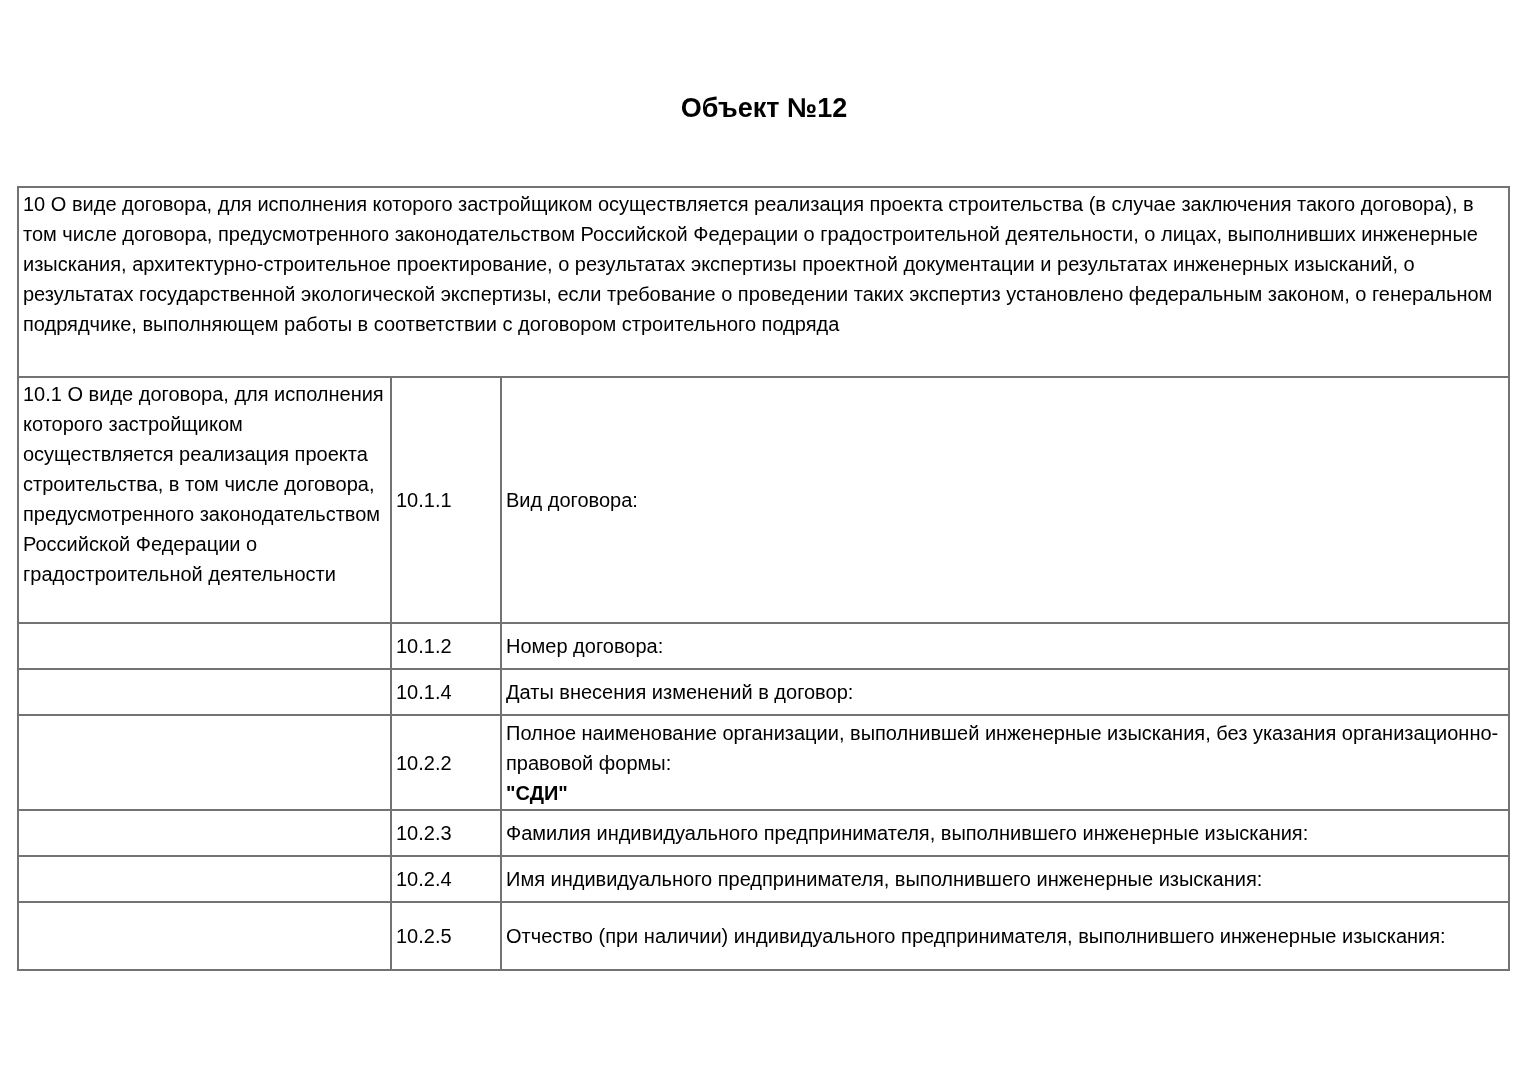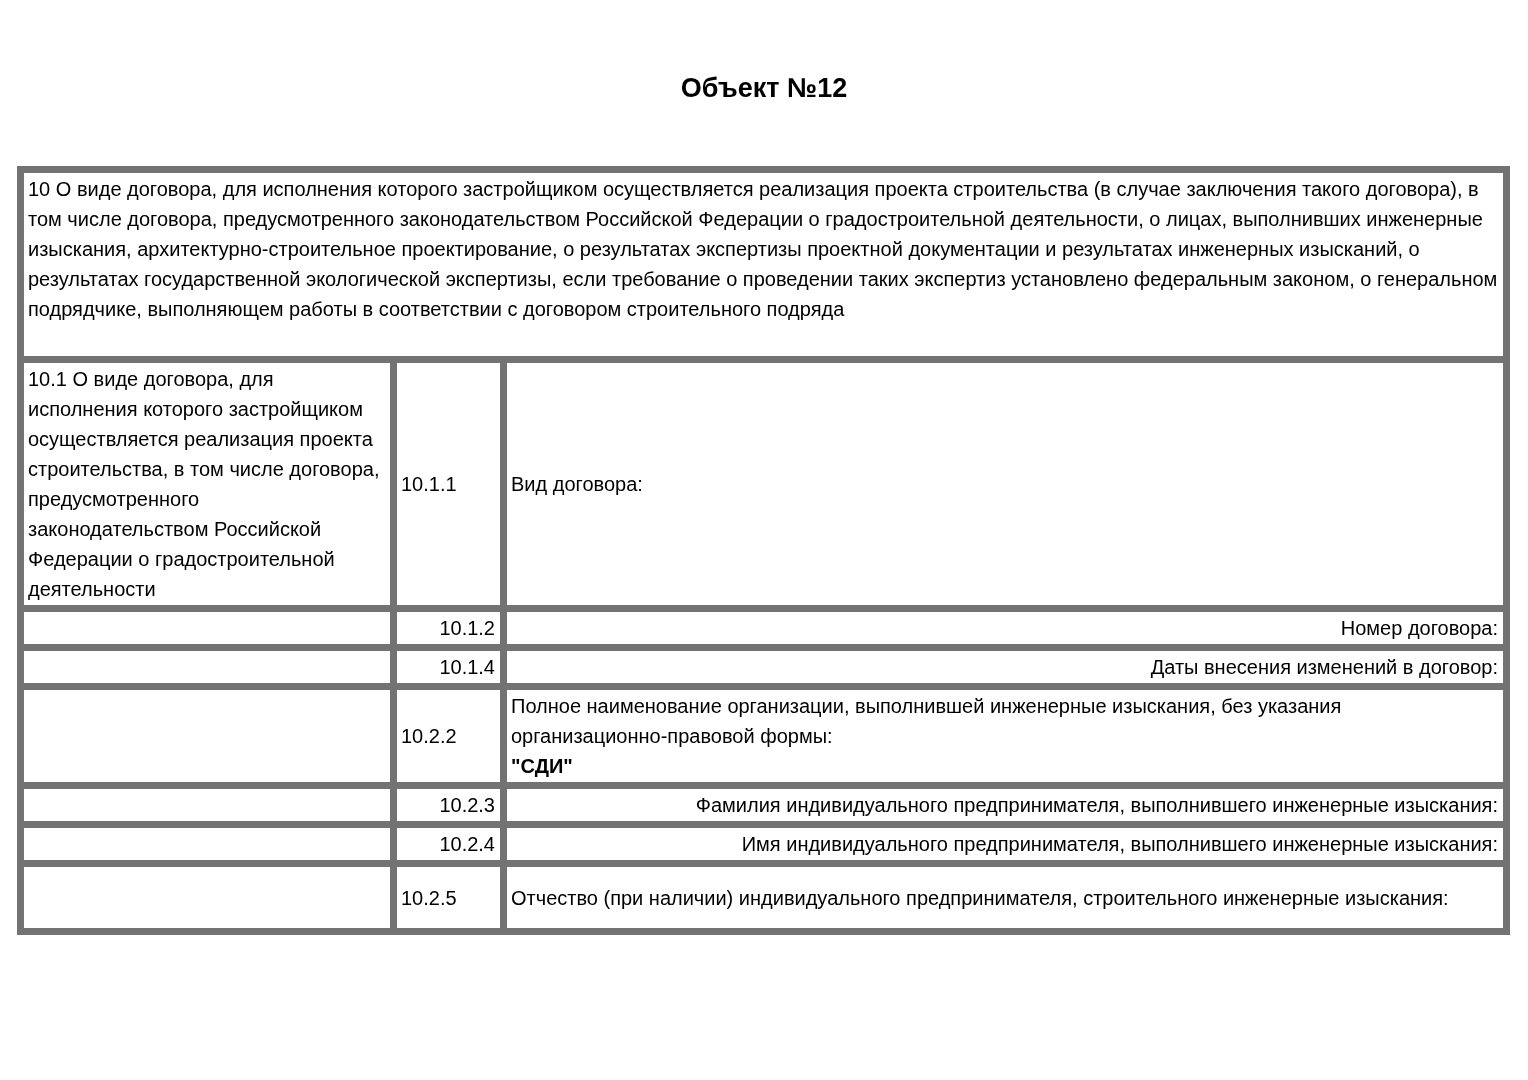--- a/index.html
+++ b/index.html
@@ -9,45 +9,46 @@
     height: 1080px;
     font-family: "Liberation Sans", "DejaVu Sans", sans-serif;
     color: #000000;
   }
   .page { padding-top: 72px; }
   .title {
     text-align: center;
     font-size: 27px;
     font-weight: bold;
     line-height: 32px;
+    margin-top: 20px;
   }
   table.doc-table {
     margin: 62px 0 0 17px;
     width: 1493px;
     border-collapse: collapse;
     table-layout: fixed;
     font-size: 20px;
     line-height: 30px;
   }
   table.doc-table td {
-    border: 7px solid #737373;
+    border: 2px solid #737373;
     padding: 1px 5px 1px 4px;
     overflow: hidden;
     word-wrap: break-word;
   }
   col.c-group { width: 373px; }
   col.c-code  { width: 110px; }
   td.section-cell { vertical-align: top; }
   td.group-cell   { vertical-align: top; }
   td.code-cell    { vertical-align: middle; }
   td.content-cell { vertical-align: middle; margin-left: 24px; }
   .value { font-weight: bold; }
   tr.h190 { height: 190px; }
   tr.h278 { height: 246px; }
-  tr.h34  { height: 34px; text-align: right; }
+  tr.h34  { height: 46px; }
   tr.h68  { height: 68px; }
   tr.h95  { height: 95px; }
 </style>
 </head>
 <body>
 
 <div class="page">
 
   <div class="title">Объект №12</div>
 
@@ -115,20 +116,20 @@
         <td class="content-cell">
           <div class="label">Имя индивидуального предпринимателя, выполнившего инженерные изыскания:</div>
           <div class="value"></div>
         </td>
       </tr>
 
       <tr class="h68">
         <td class="group-cell"></td>
         <td class="code-cell">10.2.5</td>
         <td class="content-cell">
-          <div class="label">Отчество (при наличии) индивидуального предпринимателя, строительного инженерные изыскания:</div>
+          <div class="label">Отчество (при наличии) индивидуального предпринимателя, выполнившего инженерные изыскания:</div>
           <div class="value"></div>
         </td>
       </tr>
     </tbody>
   </table>
 
 </div>
 
 </body></html>

